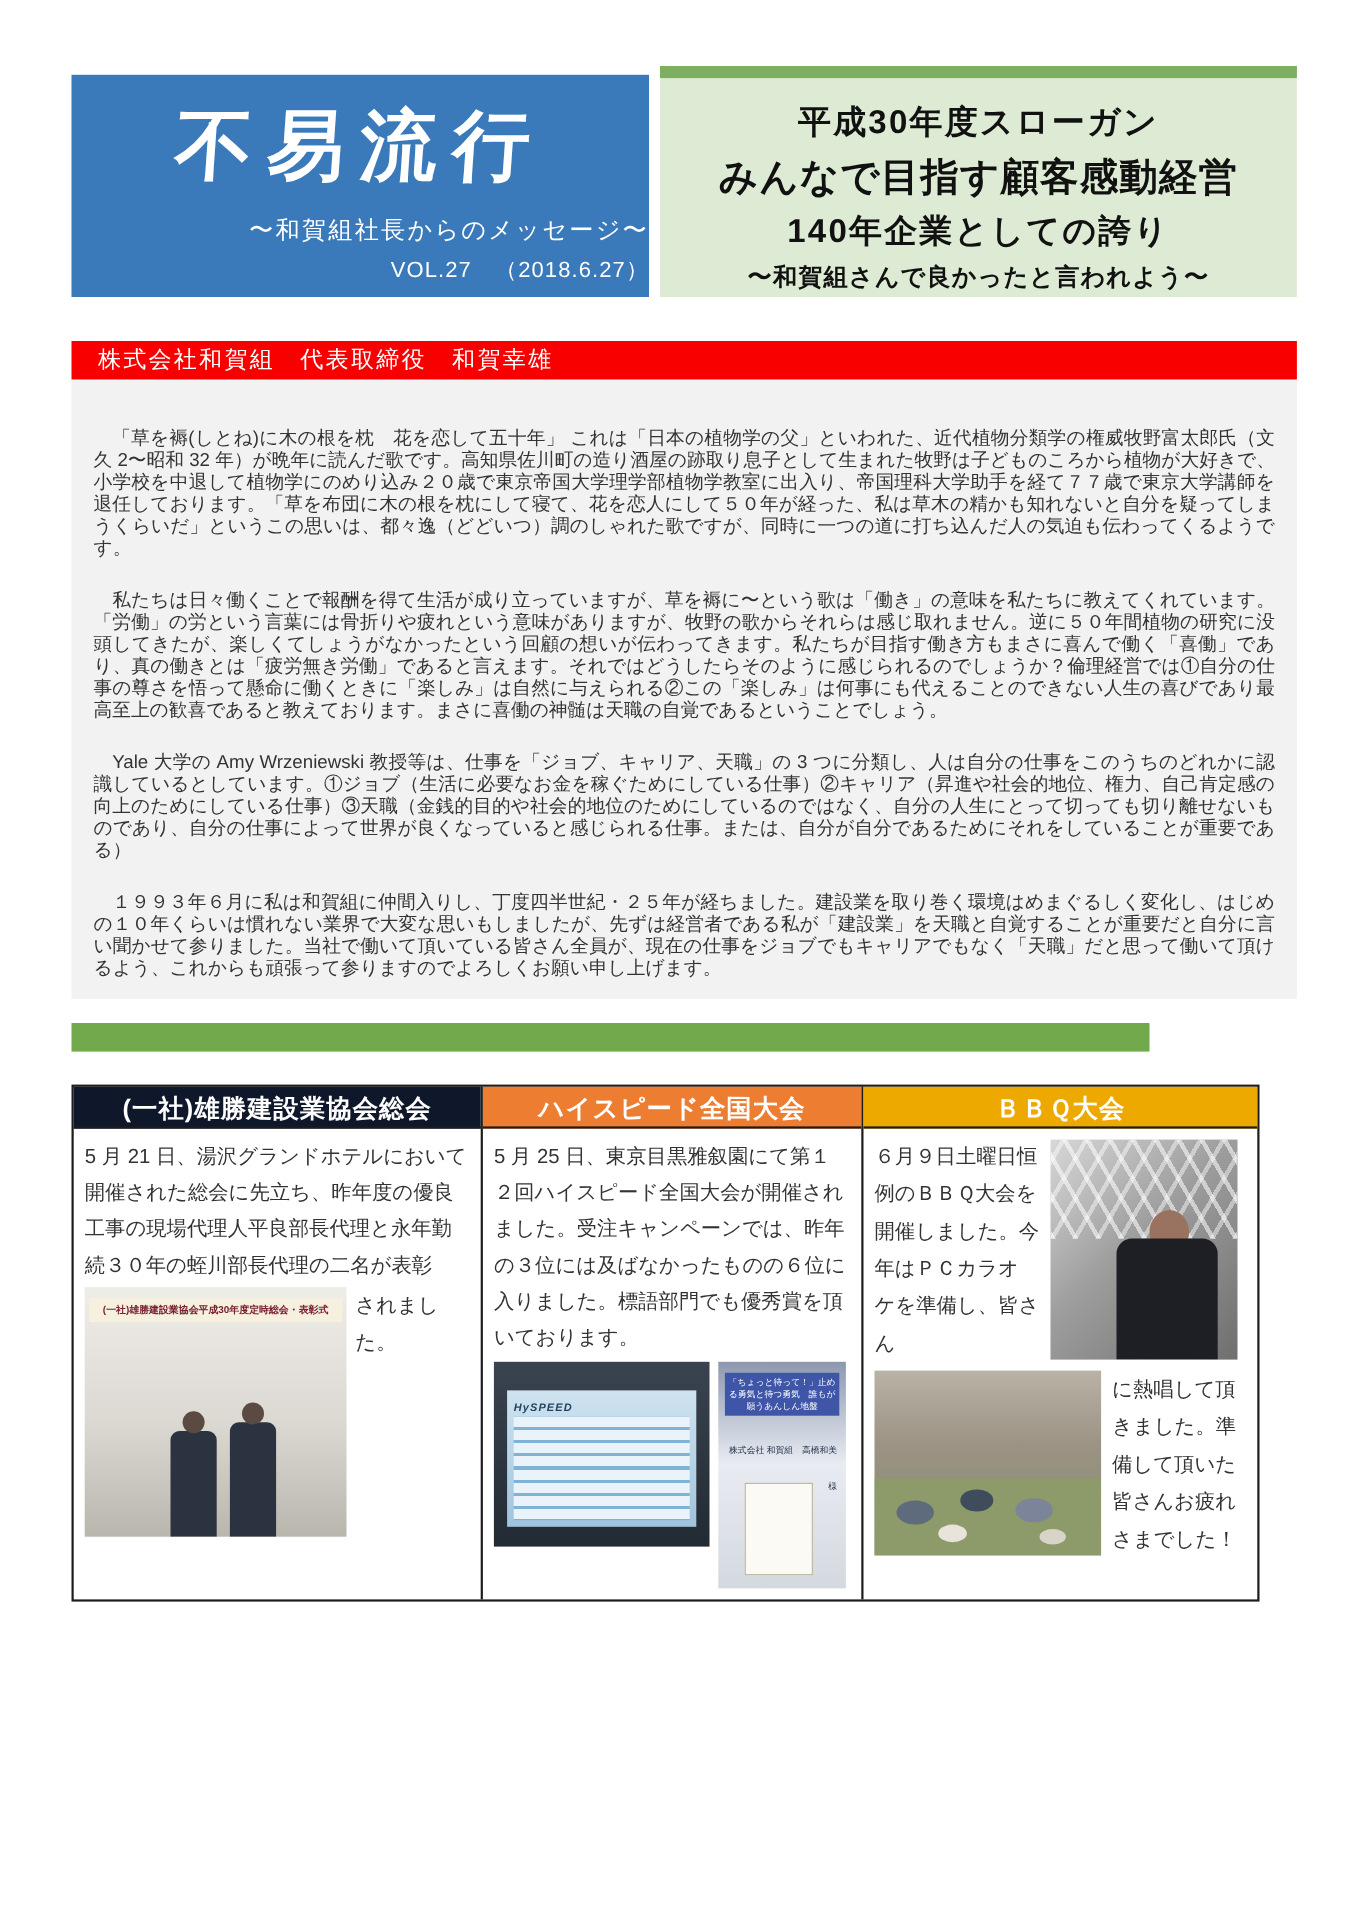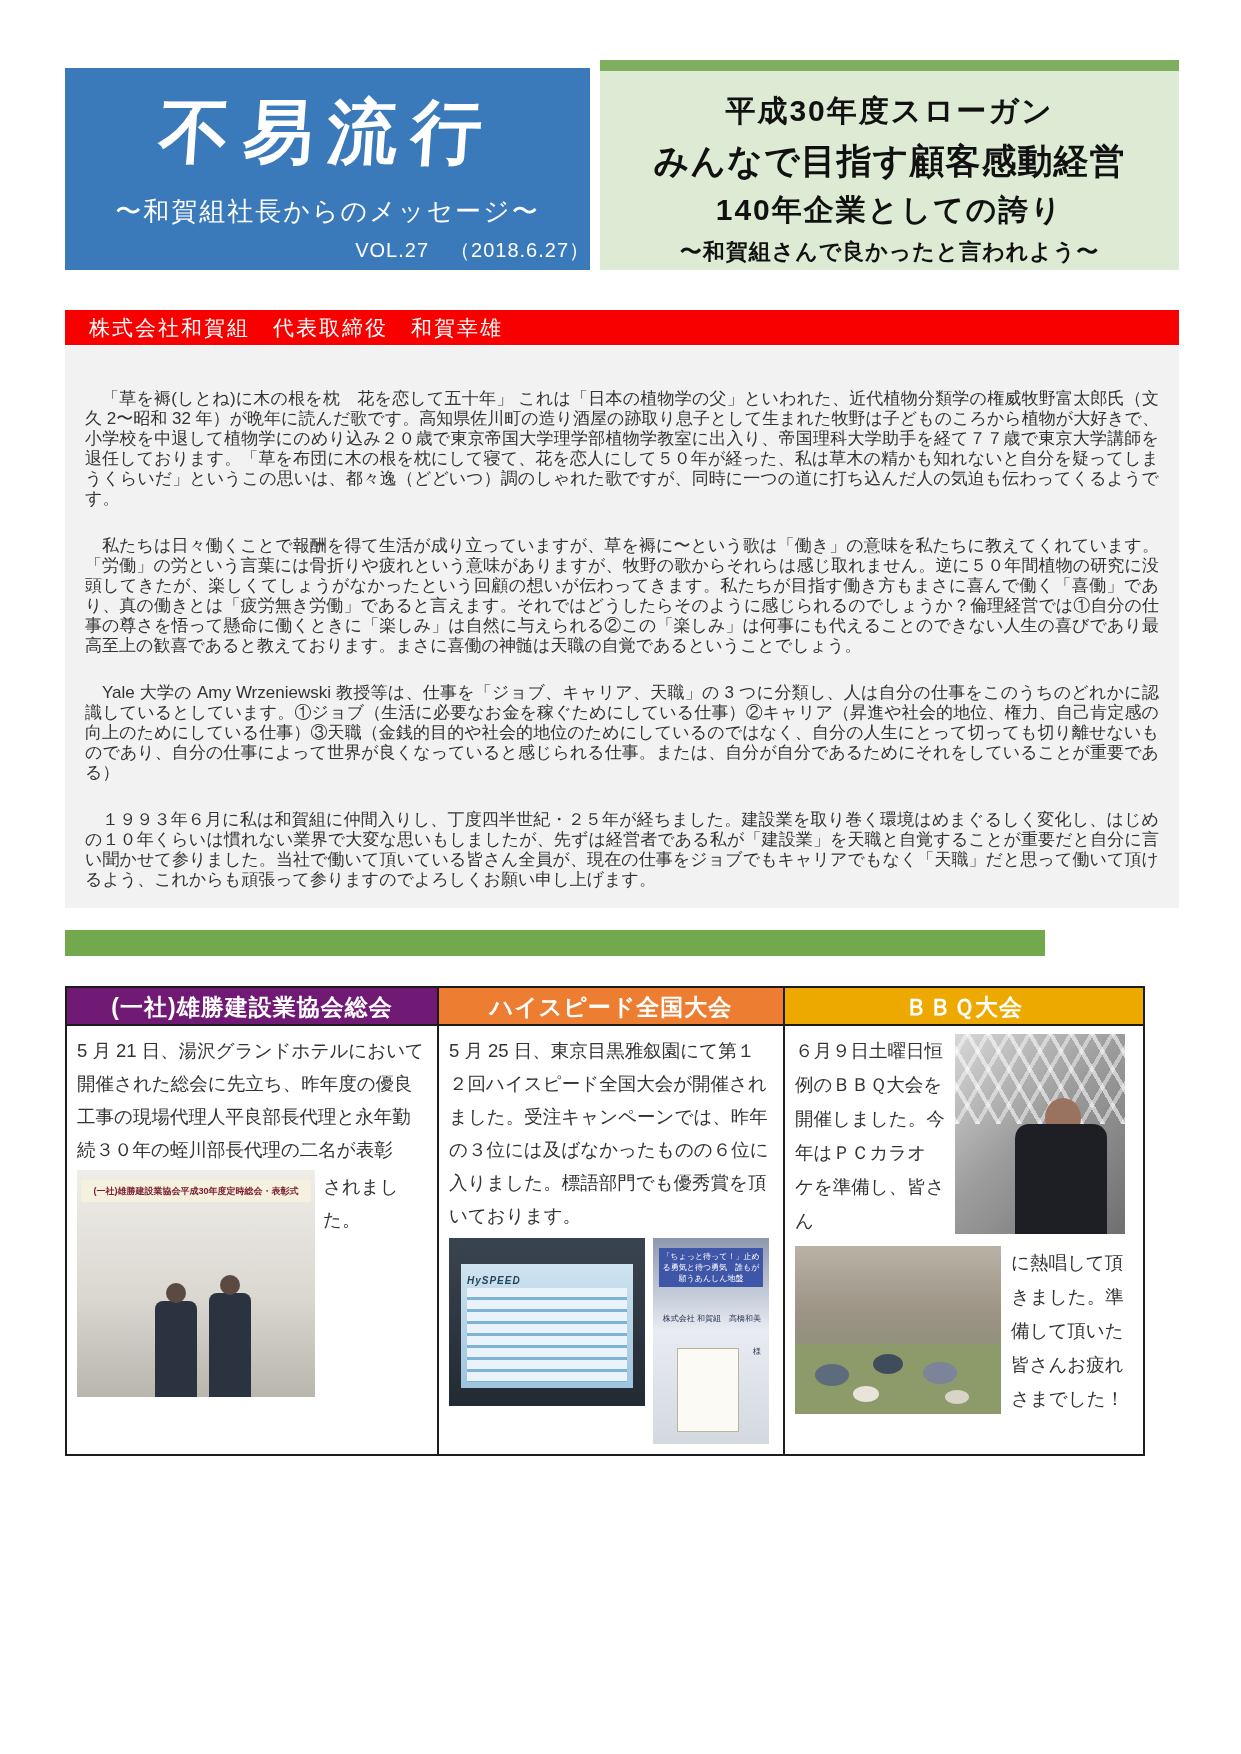--- a/index.html
+++ b/index.html
@@ -3,21 +3,21 @@
 <meta charset="utf-8">
 <style>
   * { margin:0; padding:0; box-sizing:border-box; }
   body { background:#ffffff; font-family:"Liberation Sans", sans-serif; color:#3b3b3b; }
   .page { position:relative; width:1241px; height:1754px; background:#ffffff; overflow:hidden; padding:60px 62px 0 65px; }
 
   
   .masthead { display:flex; gap:10px; height:210px; }
   .mast-left { width:525px; height:202px; margin-top:8px; background:#3A79BA; color:#ffffff; text-align:center; padding-top:18px; }
   .mast-title { font-size:70px; font-weight:bold; letter-spacing:14px; font-family:"DejaVu Serif", serif; transform:skewX(-4deg); }
-  .mast-sub { font-size:26px; margin-top:14px; letter-spacing:2px; }
+  .mast-sub { font-size:22px; margin-top:14px; letter-spacing:2px;text-align:right; }
   .mast-vol { font-size:20px; margin-top:8px; text-align:right; letter-spacing:1px; }
   .mast-right { flex:1; background:#DEEBD4; text-align:center; }
   .slogan-strip { height:11px; background:#7FAF5E; }
   .slogan-1 { font-size:30px; font-weight:bold; color:#111; margin-top:20px; letter-spacing:2px; }
   .slogan-2 { font-size:35px; font-weight:bold; color:#111; margin-top:6px; letter-spacing:1px; }
   .slogan-3 { font-size:30px; font-weight:bold; color:#111; margin-top:5px; letter-spacing:2px; }
   .slogan-4 { font-size:22px; font-weight:bold; color:#111; margin-top:6px; letter-spacing:1px; }
 
   
   .byline { margin-top:40px; height:35px; background:#F80000; color:#ffffff; font-size:21px; line-height:35px; padding-left:24px; letter-spacing:2px; }
@@ -48,21 +48,21 @@
   .fig-head { position:absolute; top:-18px; left:11px; width:20px; height:20px; border-radius:50%; background:#5a4a42; }
   .photo-row { display:flex; gap:8px; margin-top:6px; align-items:flex-start; }
   .photo-slide { width:196px; height:168px; background:linear-gradient(180deg,#3a4450 0%,#222a33 100%); }
   .slide-screen { position:absolute; top:26px; left:12px; right:12px; bottom:18px; background:linear-gradient(180deg,#cfe3f0,#9fc4dd); }
   .slide-title { font-size:10px; color:#23455f; font-weight:bold; padding:0 0 0 6px; letter-spacing:1px; font-style:italic; }
   .slide-rows { position:absolute; top:24px; left:6px; right:6px; bottom:6px; background:repeating-linear-gradient(180deg,#eaf3fa 0px,#eaf3fa 9px,#7fb3d6 9px,#7fb3d6 12px); }
   .photo-poster { width:116px; height:206px; background:linear-gradient(180deg,#8d98b0 0%,#e8ecf2 45%,#d4d9df 100%); }
   .poster-slogan { position:absolute; top:10px; left:6px; right:6px; background:#3f56a8; color:#fff; font-size:8px; line-height:11px; padding:3px; text-align:center; }
   .poster-name { position:absolute; top:64px; left:8px; right:8px; color:#24314d; font-size:8px; text-align:right; }
   .poster-cert { position:absolute; bottom:12px; left:24px; width:62px; height:84px; background:#fbfaf4; border:1px solid #b9b49d; }
-  .row1 { display:flex; gap:10px; }
+  .row1 { display:flex; gap:10px;align-items:center; }
   .row1-text { width:150px; font-size:18.5px; line-height:34px; }
   .photo-karaoke { width:170px; height:200px; background:linear-gradient(135deg,#d8d8d8 0%,#9d9d9d 45%,#6f6f6f 100%); }
   .truss { position:absolute; top:0; left:0; right:0; height:90px; background:repeating-linear-gradient(60deg,rgba(255,255,255,.55) 0 4px,transparent 4px 18px), repeating-linear-gradient(-60deg,rgba(255,255,255,.45) 0 4px,transparent 4px 18px); }
   .singer { position:absolute; bottom:0; right:18px; width:92px; height:110px; background:#1d1f24; border-radius:14px 14px 0 0; }
   .singer-head { position:absolute; bottom:96px; right:44px; width:36px; height:40px; border-radius:50%; background:#9a7360; }
   .row2 { display:flex; gap:10px; margin-top:8px; }
   .photo-bbq { width:206px; height:168px; background:linear-gradient(180deg,#b9b2a6 0%,#9c9384 40%,#7e8a6e 100%); }
   .mat { position:absolute; bottom:0; left:0; right:0; height:70px; background:#8d9a6a; }
   .blob { position:absolute; border-radius:50%; }
   .row2-text { flex:1; font-size:18.5px; line-height:34px; }
@@ -94,21 +94,21 @@
     <p>私たちは日々働くことで報酬を得て生活が成り立っていますが、草を褥に〜という歌は「働き」の意味を私たちに教えてくれています。「労働」の労という言葉には骨折りや疲れという意味がありますが、牧野の歌からそれらは感じ取れません。逆に５０年間植物の研究に没頭してきたが、楽しくてしょうがなかったという回顧の想いが伝わってきます。私たちが目指す働き方もまさに喜んで働く「喜働」であり、真の働きとは「疲労無き労働」であると言えます。それではどうしたらそのように感じられるのでしょうか？倫理経営では①自分の仕事の尊さを悟って懸命に働くときに「楽しみ」は自然に与えられる②この「楽しみ」は何事にも代えることのできない人生の喜びであり最高至上の歓喜であると教えております。まさに喜働の神髄は天職の自覚であるということでしょう。</p>
     <p>Yale 大学の Amy Wrzeniewski 教授等は、仕事を「ジョブ、キャリア、天職」の 3 つに分類し、人は自分の仕事をこのうちのどれかに認識しているとしています。①ジョブ（生活に必要なお金を稼ぐためにしている仕事）②キャリア（昇進や社会的地位、権力、自己肯定感の向上のためにしている仕事）③天職（金銭的目的や社会的地位のためにしているのではなく、自分の人生にとって切っても切り離せないものであり、自分の仕事によって世界が良くなっていると感じられる仕事。または、自分が自分であるためにそれをしていることが重要である）</p>
     <p>１９９３年６月に私は和賀組に仲間入りし、丁度四半世紀・２５年が経ちました。建設業を取り巻く環境はめまぐるしく変化し、はじめの１０年くらいは慣れない業界で大変な思いもしましたが、先ずは経営者である私が「建設業」を天職と自覚することが重要だと自分に言い聞かせて参りました。当社で働いて頂いている皆さん全員が、現在の仕事をジョブでもキャリアでもなく「天職」だと思って働いて頂けるよう、これからも頑張って参りますのでよろしくお願い申し上げます。</p>
   </main>
 
   <div class="divider"></div>
 
   <section class="news">
 
     <div class="news-col">
-      <div class="col-header" style="background-color: #701a75;">(一社)雄勝建設業協会総会</div>
+      <div class="col-header" style="background-color: #0f172a;">(一社)雄勝建設業協会総会</div>
       <div class="col-body">
         <span>5 月 21 日、湯沢グランドホテルにおいて開催された総会に先立ち、昨年度の優良工事の現場代理人平良部長代理と永年勤続３０年の蛭川部長代理の二名が表彰</span>
         <div class="tail-row">
           <div class="photo photo-award">
             <div class="award-banner">(一社)雄勝建設業協会平成30年度定時総会・表彰式</div>
             <div class="figure" style="left:78px;">
                 <div class="fig-head"></div>
               </div>
             <div class="figure" style="left:132px;height:104px;">
                 <div class="fig-head"></div>

